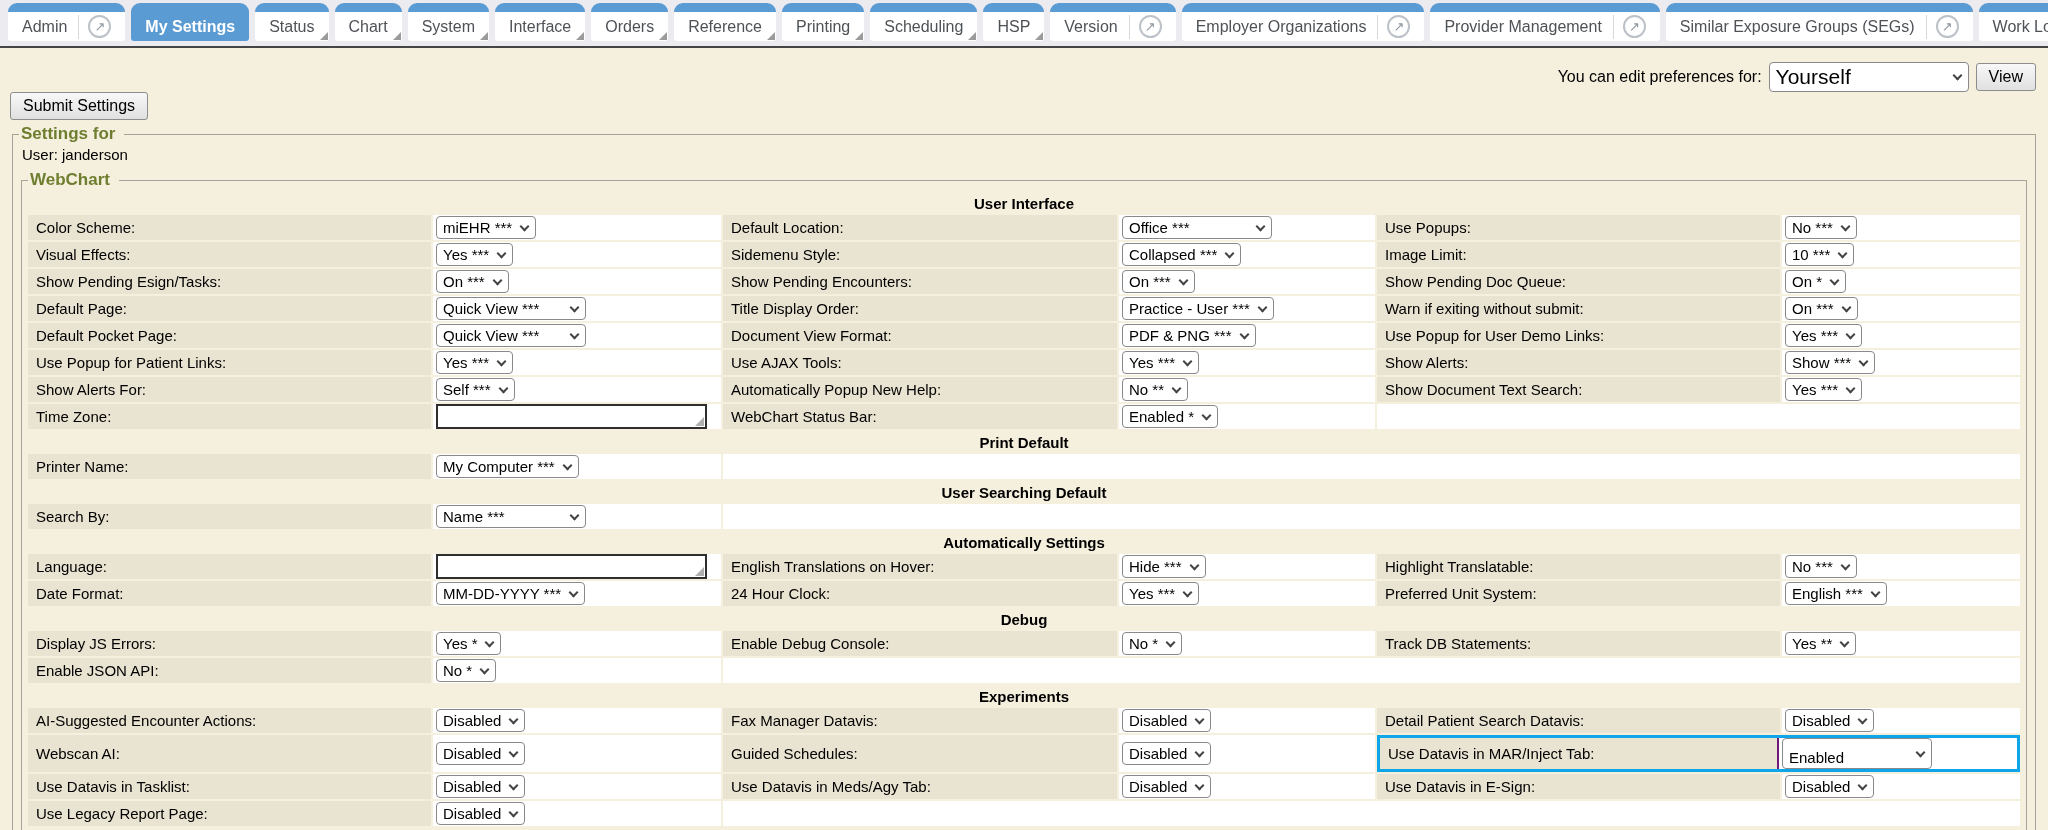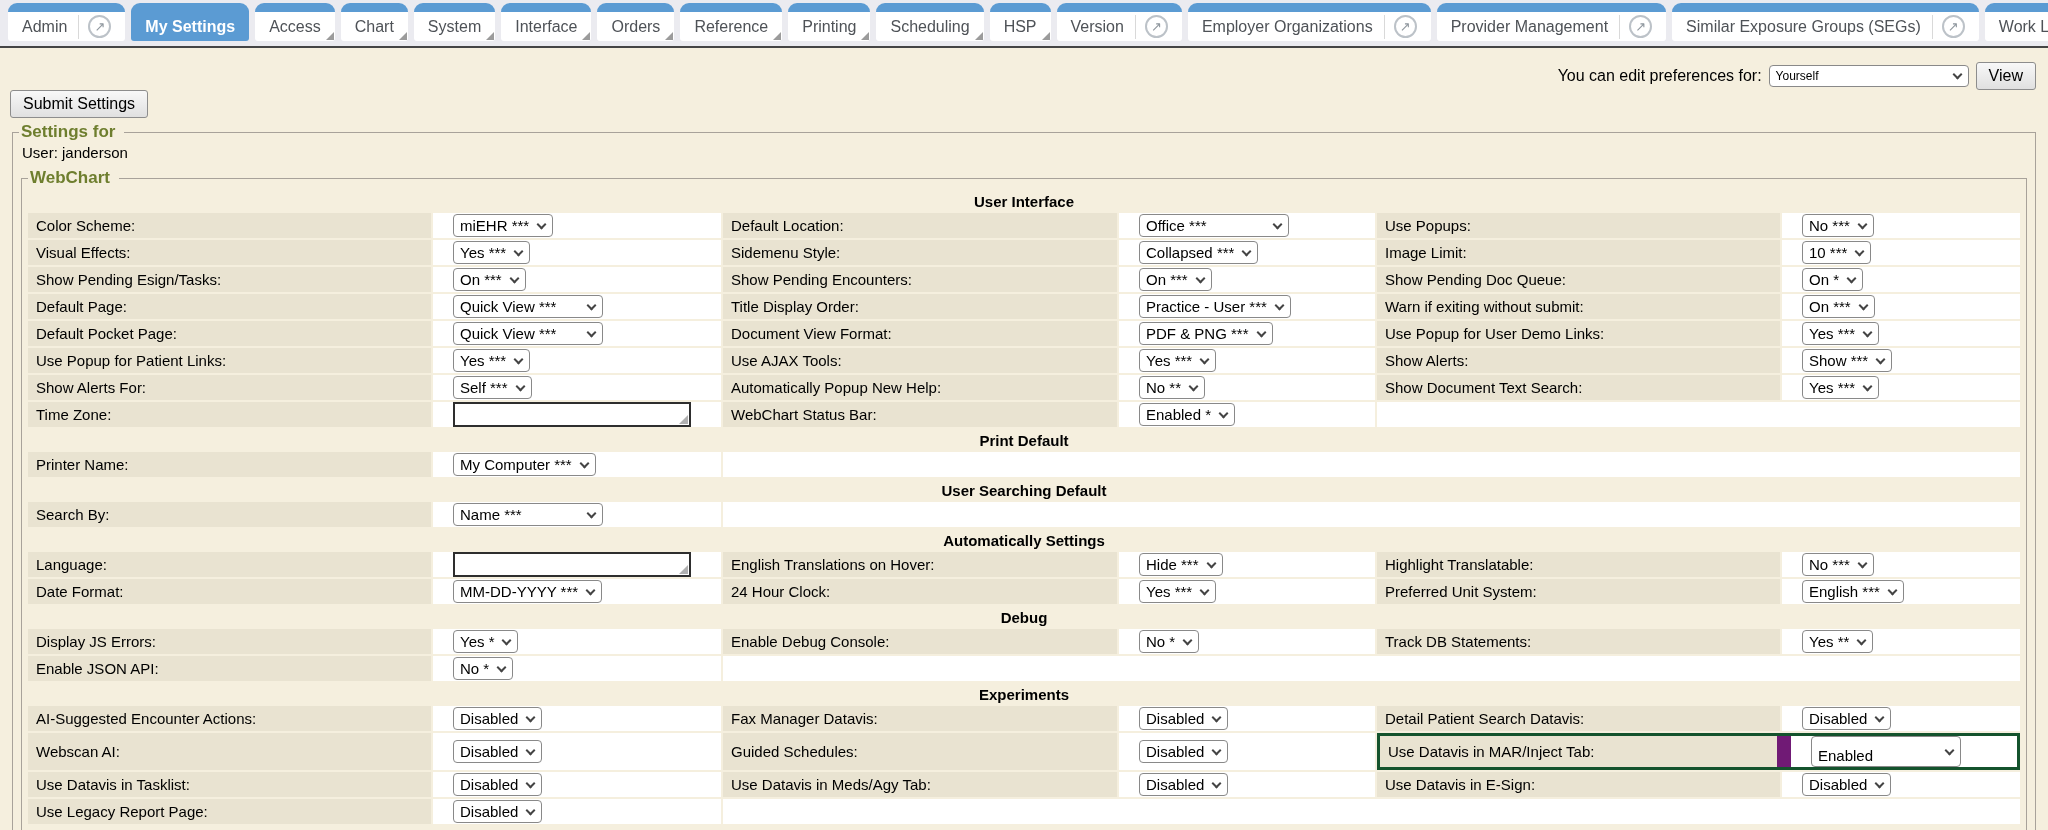--- a/index.html
+++ b/index.html
@@ -27,60 +27,60 @@
     font-size: 16px; margin: 10px 2px 0 0; }
   .btn { background: linear-gradient(#f8f8f8, #e0e0e0); border: 1px solid #8d8d8d;
     border-radius: 3px; padding: 4px 12px; font-size: 16px; font-family: inherit; cursor: pointer; }
   .submit-row { display: flex; justify-content: flex-start; margin: 0 0 4px 0; }
 
   
   .sel { display: inline-flex; align-items: center; gap: 9px; background: #fff;
     border: 1px solid #898989; border-radius: 4px; padding: 2px 7px 2px 6px;
     min-height: 22px; font-size: 15px; cursor: pointer; white-space: nowrap; }
   .sel.wide { min-width: 150px; justify-content: space-between; }
-  .sel.userpick { min-width: 200px; justify-content: space-between; font-size: 12px; }
+  .sel.userpick { min-width: 200px; justify-content: space-between; font-size: 21px; }
   .chev { width: 7px; height: 7px; border-right: 2px solid #444; border-bottom: 2px solid #444;
     transform: rotate(45deg); margin-top: -3px; flex: none; }
   .inwrap { position: relative; width: 96%; }
   .inwrap input { width: 100%; height: 25px; border: 2px solid #2e2e2e; background: #fff;
     font: 15px "Liberation Sans", sans-serif; padding: 0 5px; }
   .inwrap::after { content: ""; position: absolute; right: 3px; bottom: 3px; width: 0; height: 0;
     border-left: 9px solid transparent; border-bottom: 9px solid #b0b0b0; }
 
   
   fieldset { border: 1px solid #a8a29a; padding: 0 6px 8px 6px; margin: 0 2px; }
   legend { color: #6e7e2e; font-weight: bold; font-size: 17px; padding: 0 9px 0 2px; }
   .userline { font-size: 15px; margin: 2px 0 7px 3px; color: #000; }
 
   
   .settings-grid { display: grid; grid-template-columns: 403px 288px 394px 256px 403px 1fr;
     gap: 2px; margin-top: 2px; }
   .sec-header { grid-column: 1 / -1; text-align: center; font-weight: bold; font-size: 15px;
     padding: 3px 0 1px 0; }
   .lbl { background: #e9e3d1; display: flex; align-items: center; padding: 0 8px;
     font-size: 15px; min-height: 25px; }
-  .val { background: #fff; display: flex; align-items: center; padding: 0 20px; min-height: 25px; }
-  .hl { border: 3px solid #14532d; display: grid; grid-template-columns: 397px 1fr; gap: 14px;
+  .val { background: #fff; display: flex; align-items: center; padding: 0 3px; min-height: 25px; }
+  .hl { border: 3px solid #0ea5e9; display: grid; grid-template-columns: 397px 1fr; gap: 2px;
     background: #701a75; }
   .hl .lbl, .hl .val { min-height: 19px; }
 </style>
 </head>
 <body>
 
 <div class="tabbar">
     <div class="tab">
       <div style="display: inline;">Admin</div>
       <div class="tabsep"></div>
       <div class="circle">↗</div>
     </div>
     <div class="tab active">
       <div style="display: inline;">My Settings</div>
     </div>
     <div class="tab">
-      <div style="display: inline;">Access</div>
+      <div style="display: inline;">Status</div>
       <div class="fold"></div>
     </div>
     <div class="tab">
       <div style="display: inline;">Chart</div>
       <div class="fold"></div>
     </div>
     <div class="tab">
       <div style="display: inline;">System</div>
       <div class="fold"></div>
     </div>

